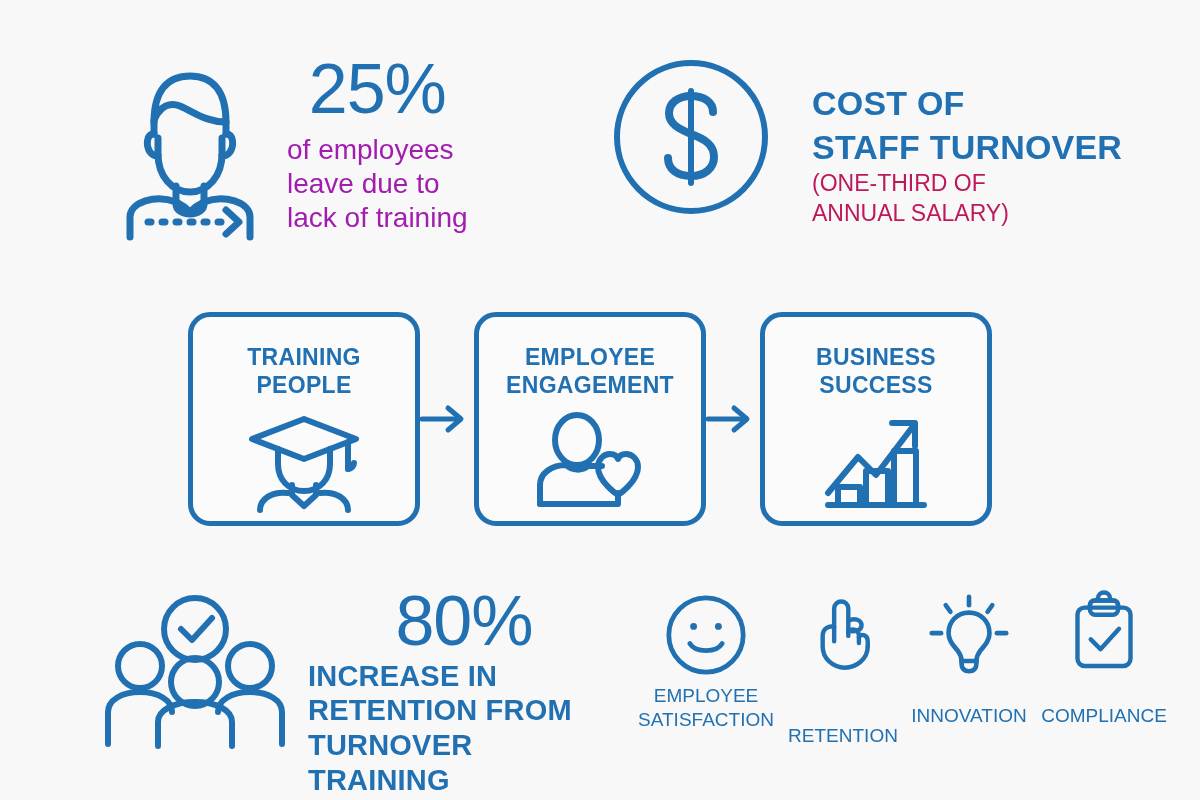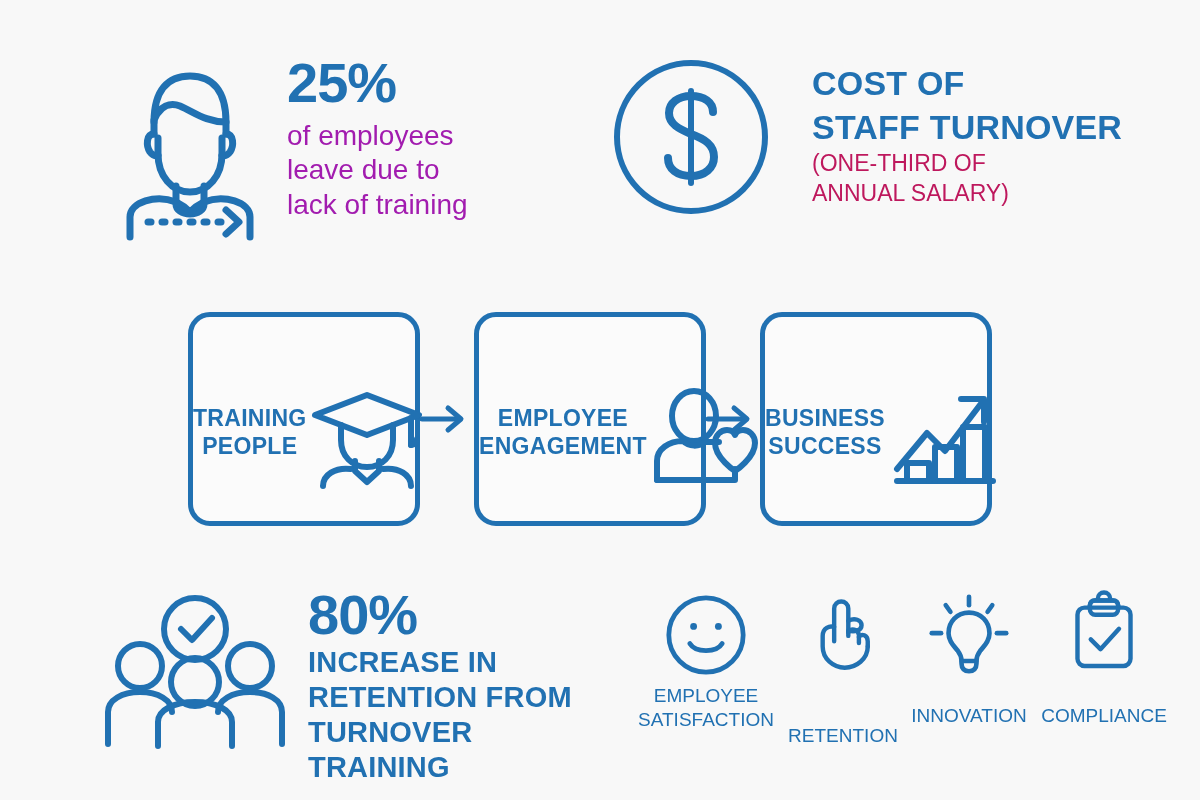--- a/index.html
+++ b/index.html
@@ -32,25 +32,26 @@
   #stat-employee-leave .icon-wrap {
     width: 165px; height: 175px;
     flex: 0 0 165px;
     margin-top: 6px;
   }
   #stat-employee-leave .text-wrap {
     margin-left: 14px;
     padding-top: 0px;
   }
   .big-number {
-    font-size: 56px;
-    font-weight: bold;
+    font-size: 70px;
+    font-weight: normal;
     line-height: 0.95;
     letter-spacing: -1px;
     color: #2171b2;
+    text-align: center;
   }
   .body-text {
     font-size: 28px;
     line-height: 1.22;
     color: #a21caf;
     font-weight: 400;
     margin-top: 10px;
     white-space: pre-line;
   }
 
@@ -70,20 +71,21 @@
     margin-left: 42px;
     padding-top: 10px;
   }
   .headline {
     font-size: 34px;
     font-weight: bold;
     line-height: 1.28;
     letter-spacing: 0.2px;
     color: #2171b2;
     white-space: pre-line;
+    margin-top: 20px;
   }
   .subline {
     font-size: 23px;
     line-height: 1.3;
     color: #be185d;
     font-weight: 400;
     white-space: pre-line;
   }
 
   
@@ -94,21 +96,21 @@
     align-items: center;
   }
   .flow-card {
     width: 232px;
     height: 214px;
     border: 5px solid #2171b2;
     border-radius: 22px;
     background: #fbfbfb;
     box-sizing: border-box;
     display: flex;
-    flex-direction: row;
+    flex-direction: column;
     align-items: center;
     padding-top: 26px;
   }
   .flow-card .card-title {
     font-size: 23px;
     font-weight: bold;
     line-height: 1.22;
     text-align: center;
     letter-spacing: 0.3px;
     white-space: pre-line;

